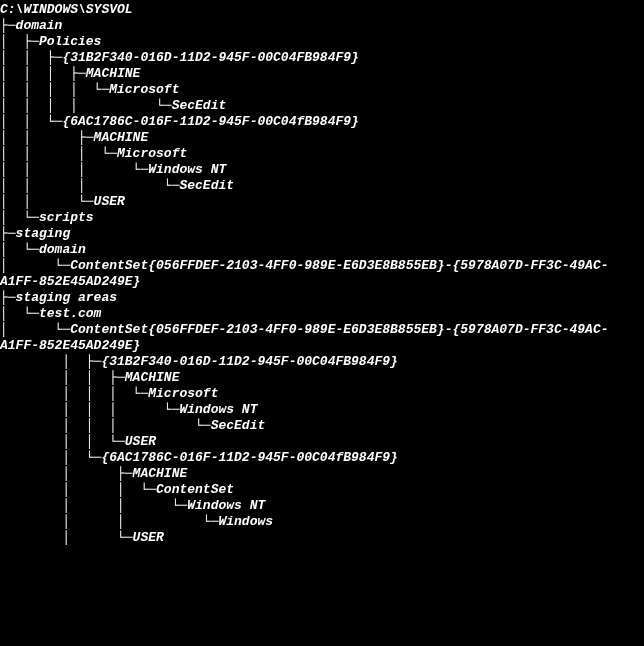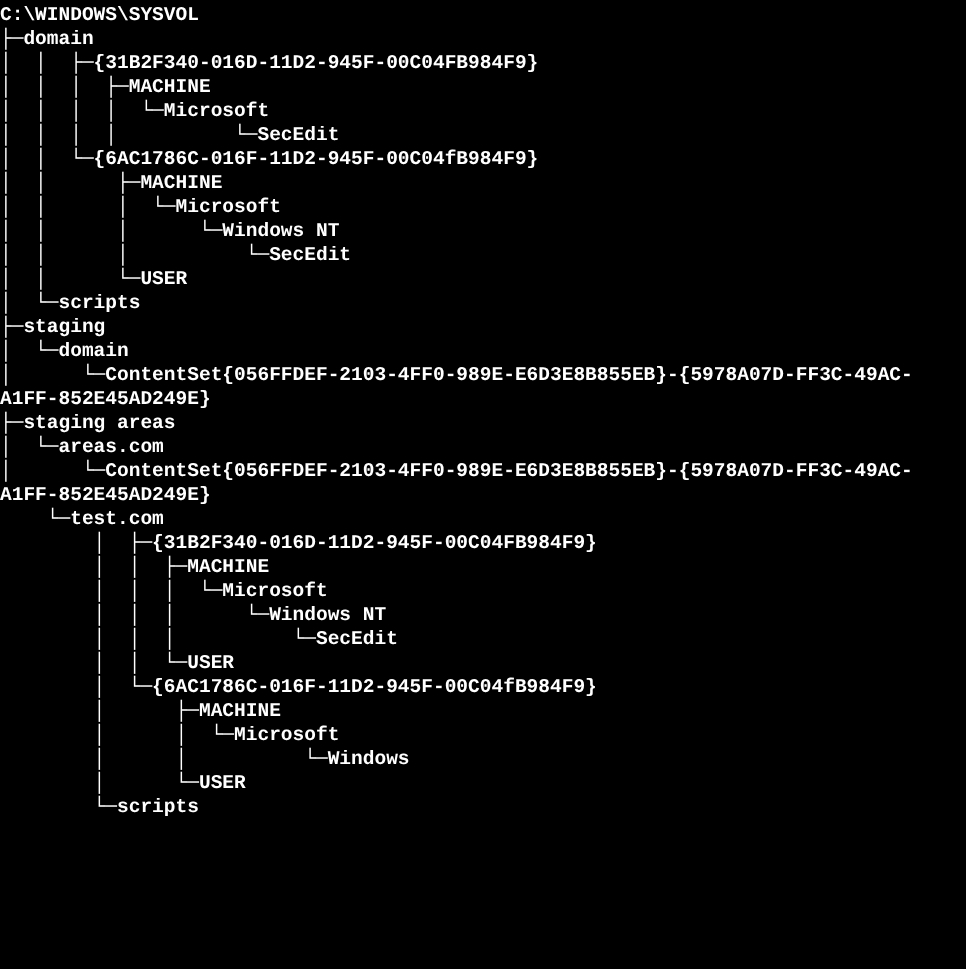--- a/index.html
+++ b/index.html
@@ -10,53 +10,54 @@
     font-family: "Consolas", "Courier New", monospace;
     font-size: 13px;
     line-height: 16px;
     width: 644px;
     height: 646px;
     overflow: hidden;
     font-weight: bold;
   }
   .line {
     white-space: pre;
+    font-style: italic;
   }
 </style>
 </head>
 <body>
 
 <div>
   <div class="line">C:\WINDOWS\SYSVOL</div>
   <div class="line">├─domain</div>
+  <div class="line">│  ├─Policies</div>
   <div class="line">│  │  ├─{31B2F340-016D-11D2-945F-00C04FB984F9}</div>
   <div class="line">│  │  │  ├─MACHINE</div>
   <div class="line">│  │  │  │  └─Microsoft</div>
   <div class="line">│  │  │  │          └─SecEdit</div>
   <div class="line">│  │  └─{6AC1786C-016F-11D2-945F-00C04fB984F9}</div>
   <div class="line">│  │      ├─MACHINE</div>
   <div class="line">│  │      │  └─Microsoft</div>
   <div class="line">│  │      │      └─Windows NT</div>
   <div class="line">│  │      │          └─SecEdit</div>
   <div class="line">│  │      └─USER</div>
   <div class="line">│  └─scripts</div>
   <div class="line">├─staging</div>
   <div class="line">│  └─domain</div>
   <div class="line">│      └─ContentSet{056FFDEF-2103-4FF0-989E-E6D3E8B855EB}-{5978A07D-FF3C-49AC-</div>
   <div class="line">A1FF-852E45AD249E}</div>
   <div class="line">├─staging areas</div>
-  <div class="line">│  └─areas.com</div>
+  <div class="line">│  └─test.com</div>
   <div class="line">│      └─ContentSet{056FFDEF-2103-4FF0-989E-E6D3E8B855EB}-{5978A07D-FF3C-49AC-</div>
   <div class="line">A1FF-852E45AD249E}</div>
-  <div class="line">    └─test.com</div>
   <div class="line">        │  ├─{31B2F340-016D-11D2-945F-00C04FB984F9}</div>
   <div class="line">        │  │  ├─MACHINE</div>
   <div class="line">        │  │  │  └─Microsoft</div>
   <div class="line">        │  │  │      └─Windows NT</div>
   <div class="line">        │  │  │          └─SecEdit</div>
   <div class="line">        │  │  └─USER</div>
   <div class="line">        │  └─{6AC1786C-016F-11D2-945F-00C04fB984F9}</div>
   <div class="line">        │      ├─MACHINE</div>
-  <div class="line">        │      │  └─Microsoft</div>
+  <div class="line">        │      │  └─ContentSet</div>
+  <div class="line">        │      │      └─Windows NT</div>
   <div class="line">        │      │          └─Windows</div>
   <div class="line">        │      └─USER</div>
-  <div class="line">        └─scripts</div>
 </div>
 
 </body></html>

